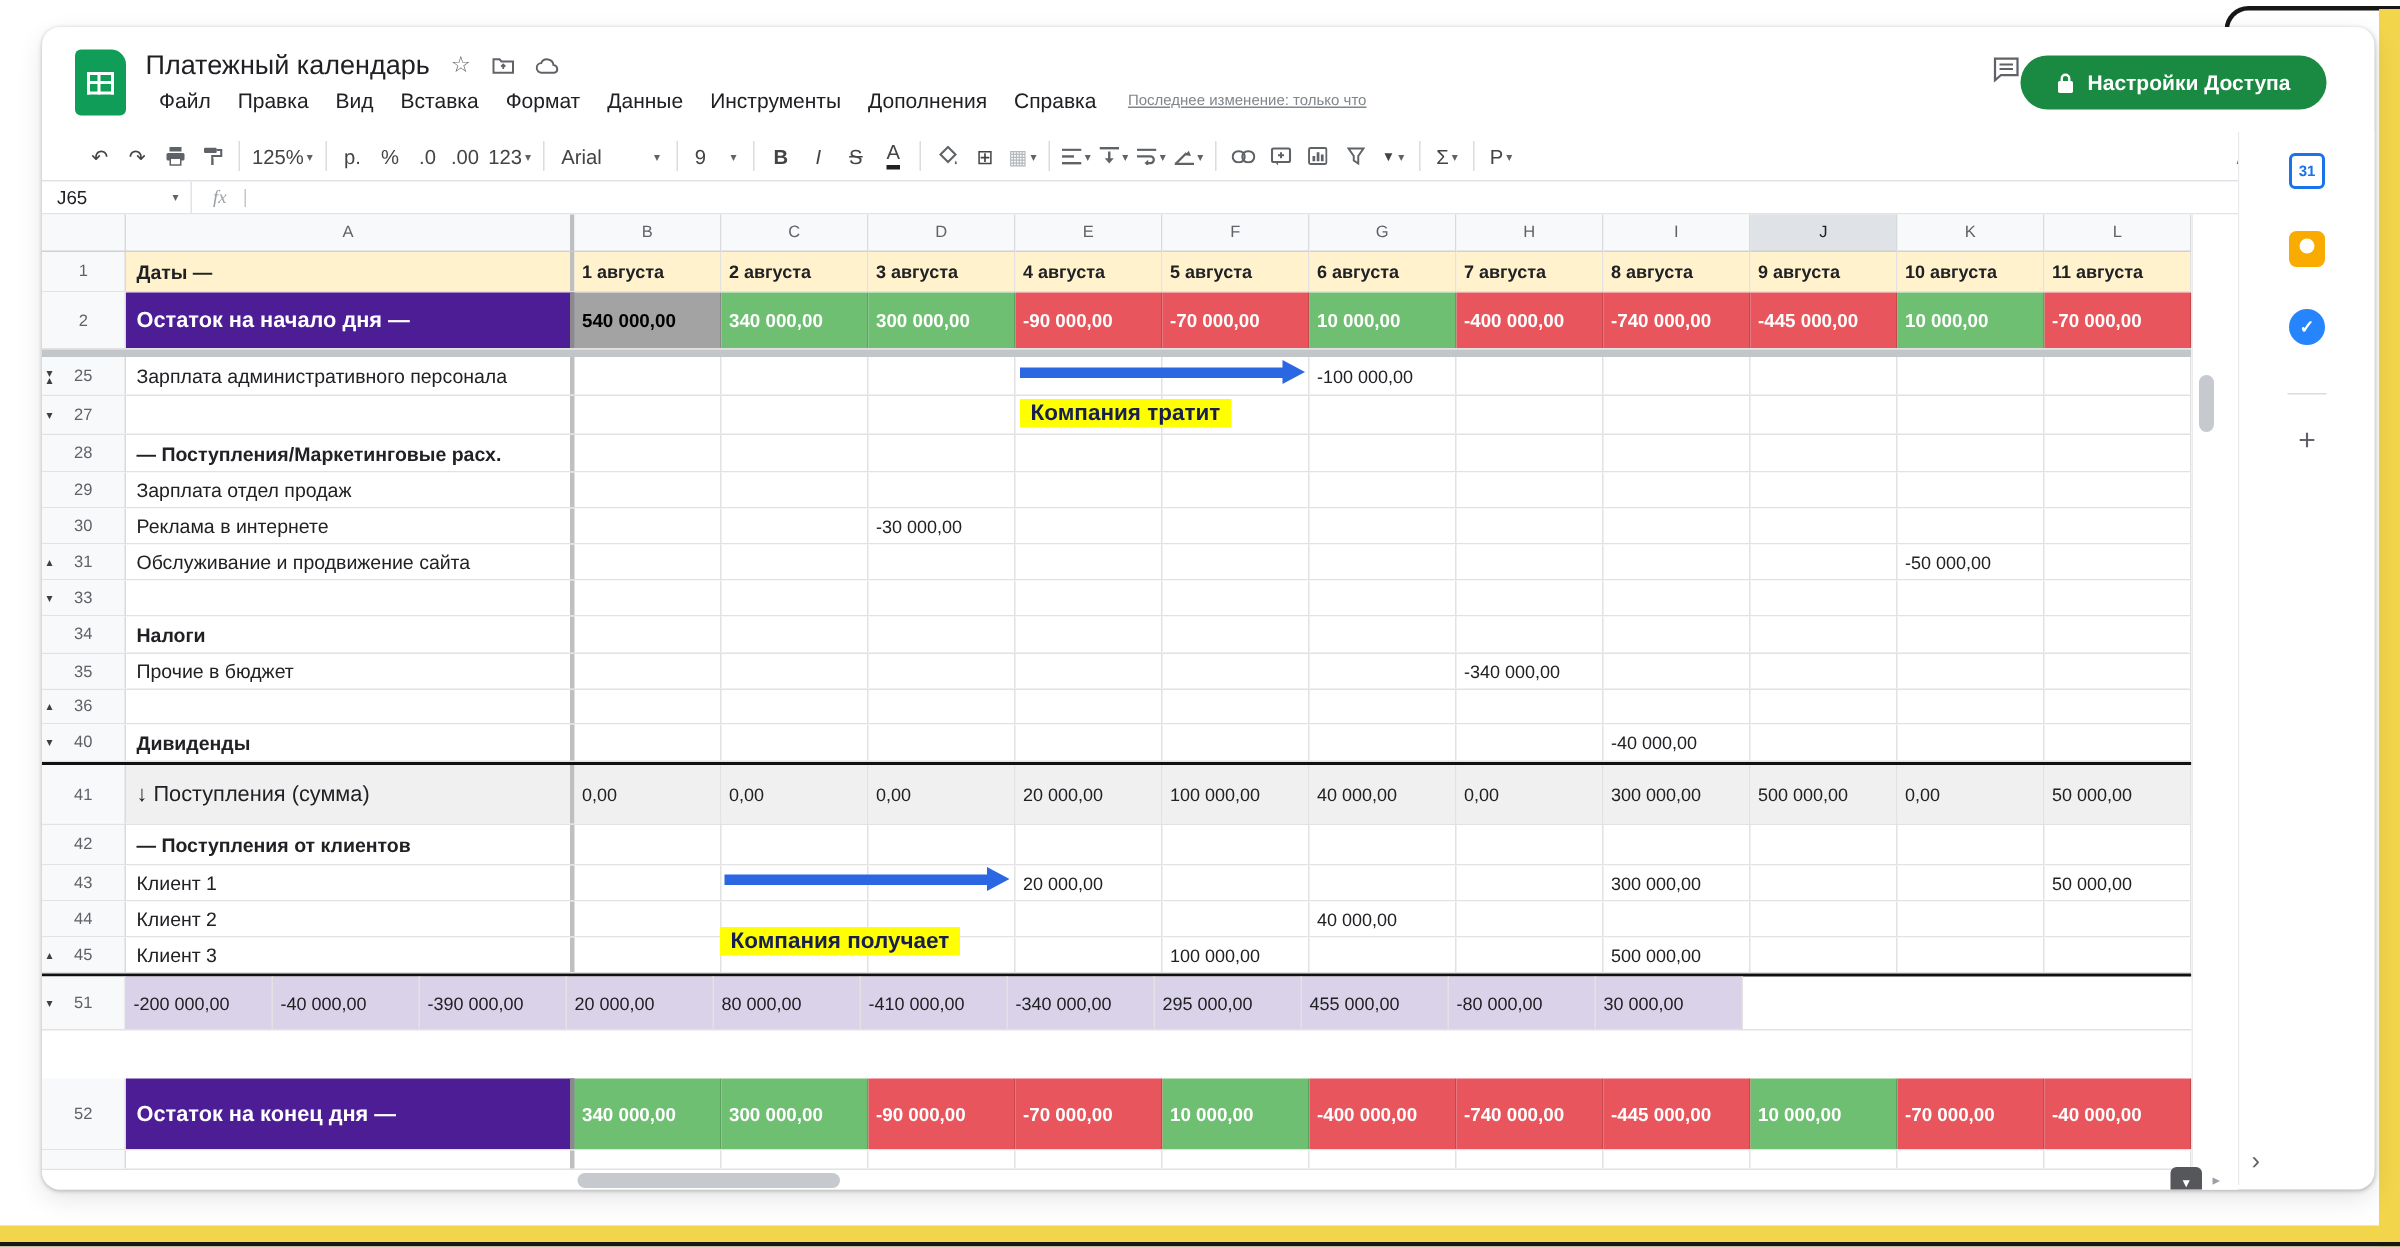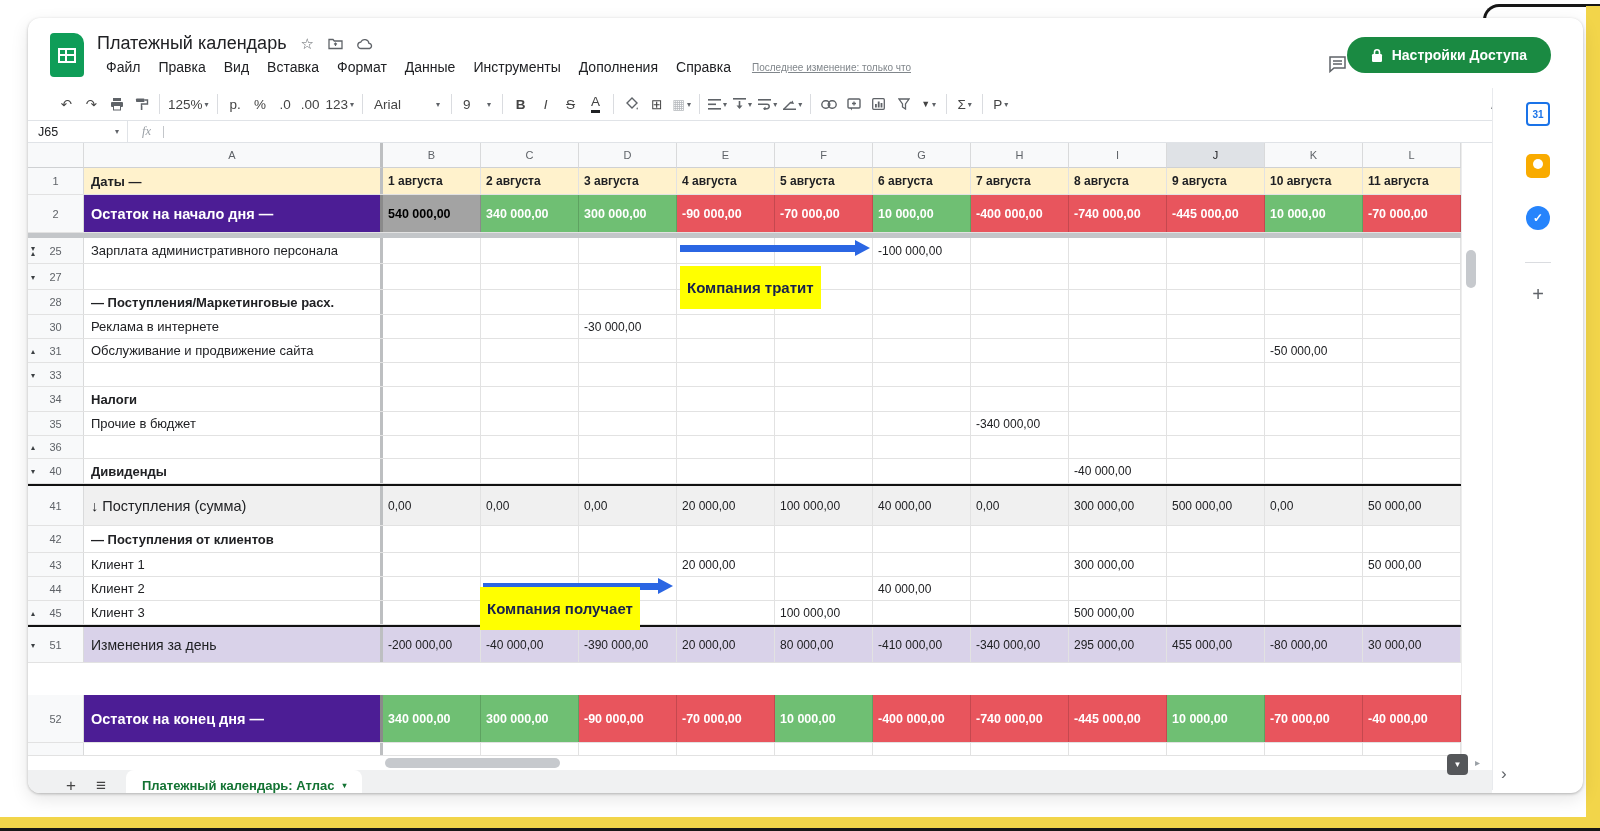--- a/index.html
+++ b/index.html
@@ -26,21 +26,21 @@
     linear-gradient(#fff,#fff) 0 0/2px 15px no-repeat,
     linear-gradient(#fff,#fff) 16px 0/2px 15px no-repeat}
   .hdr-text{display:flex;flex-direction:column;gap:3px}
   .title-row{display:flex;align-items:center;gap:14px}
   .doc-title{font-size:18px;color:#202124}
   .t-ico{color:#5f6368;font-size:15px;line-height:1}
   .t-ico svg{display:block}
   .menu-row{display:flex;align-items:center}
   .menu-item{font-size:14px;color:#202124;padding:2px 9px;border-radius:3px;cursor:default}
   .last-edit{font-size:10px;color:#80868b;text-decoration:underline;margin-left:12px}
-  .hdr-right{margin-left:auto;display:flex;align-items:flex-end;padding-right:16px}
+  .hdr-right{margin-left:auto;display:flex;align-items:flex-start;padding-right:16px}
   .share-btn{display:flex;align-items:center;gap:9px;background:#1a8a42;color:#fff;font-weight:bold;font-size:14px;
              height:36px;padding:0 24px;border-radius:18px;border:none}
 
   
   .toolbar{height:33px;display:flex;align-items:center;padding:0 12px 0 26px;border-bottom:1px solid #e0e3e7;color:#444}
   .tbtn{min-width:25px;height:24px;display:flex;align-items:center;justify-content:center;border-radius:4px;font-size:13.5px;gap:2px;padding:0 3px;white-space:nowrap}
   .car{font-size:8px;color:#5f6368}
   .tsep{width:1px;height:20px;background:#dadce0;margin:0 5px;flex:none}
   .b{font-weight:bold}.i{font-style:italic}.s{text-decoration:line-through}
   .a-ul{border-bottom:3px solid #202124;line-height:1;padding-bottom:1px}
@@ -88,23 +88,23 @@
   .row.change{border-top:2px solid #111}
   .row.change .lab,.row.change .cell{background:#d9d2e9}
   .row.change .lab{font-size:14px}
   .freeze{height:5px;background:#c3c6c9;width:1433px}
 
   
   .ann-arrow{position:absolute;height:7px;background:#2b66e3;z-index:3}
   .ann-arrow:after{content:"";position:absolute;right:-14px;top:-5px;border-left:15px solid #2b66e3;border-top:8.5px solid transparent;border-bottom:8.5px solid transparent}
   .arrow-spend{left:652px;top:77px;width:176px}
   .arrow-receive{left:455px;top:415px;width:176px}
-  .ann-label{position:absolute;background:#ffff00;font-weight:bold;font-size:15px;color:#17204d;padding:13px 7px;z-index:3;white-space:nowrap}
+  .ann-label{position:absolute;background:#ffff00;font-weight:bold;font-size:15px;color:#17204d;padding:1px 7px;z-index:3;white-space:nowrap}
   .lab-spend{left:652px;top:98px}
-  .lab-receive{left:452px;top:419px}
+  .lab-receive{left:452px;top:450px}
 
   
   .vrail{position:absolute;left:1433px;top:0;bottom:0;width:31px;background:#fff;border-left:1px solid #ececec}
   .vthumb{position:absolute;left:4px;top:107px;width:10px;height:38px;background:#c6c9cd;border-radius:5px}
   .hscroll{position:relative;height:14px;width:1464px;background:#fff}
   .hthumb{position:absolute;left:357px;top:2px;width:175px;height:10px;background:#c6c9cd;border-radius:5px}
   .hsarrows{position:absolute;left:1435px;top:1px;display:flex;gap:7px;color:#9aa0a6;font-size:10px}
 
   
   .tabbar{height:31px;width:1464px;background:#f0f1f2;display:flex;align-items:center;padding-left:30px;gap:4px;position:relative}
@@ -434,20 +434,37 @@
           <div class="cell"></div>
           <div class="cell"></div>
           <div class="cell"></div>
           <div class="cell"></div>
           <div class="cell"></div>
           <div class="cell"></div>
           <div class="cell"></div>
         </div>
         <div class="row" style="height: 24px;">
           <div class="rh">
+            <span>29</span>
+          </div>
+          <div class="lab">Зарплата отдел продаж</div>
+          <div class="cell"></div>
+          <div class="cell"></div>
+          <div class="cell"></div>
+          <div class="cell"></div>
+          <div class="cell"></div>
+          <div class="cell"></div>
+          <div class="cell"></div>
+          <div class="cell"></div>
+          <div class="cell"></div>
+          <div class="cell"></div>
+          <div class="cell"></div>
+        </div>
+        <div class="row" style="height: 24px;">
+          <div class="rh">
             <span>30</span>
           </div>
           <div class="lab">Реклама в интернете</div>
           <div class="cell"></div>
           <div class="cell"></div>
           <div class="cell">-30 000,00</div>
           <div class="cell"></div>
           <div class="cell"></div>
           <div class="cell"></div>
           <div class="cell"></div>
@@ -646,21 +663,20 @@
           <div class="cell">500 000,00</div>
           <div class="cell"></div>
           <div class="cell"></div>
           <div class="cell"></div>
         </div>
         <div class="row change" style="height: 38px;">
           <div class="rh">
             <span class="toggle">▾</span>
             <span>51</span>
           </div>
-          <div class="lab">Изменения за день</div>
           <div class="cell">-200 000,00</div>
           <div class="cell">-40 000,00</div>
           <div class="cell">-390 000,00</div>
           <div class="cell">20 000,00</div>
           <div class="cell">80 000,00</div>
           <div class="cell">-410 000,00</div>
           <div class="cell">-340 000,00</div>
           <div class="cell">295 000,00</div>
           <div class="cell">455 000,00</div>
           <div class="cell">-80 000,00</div>

